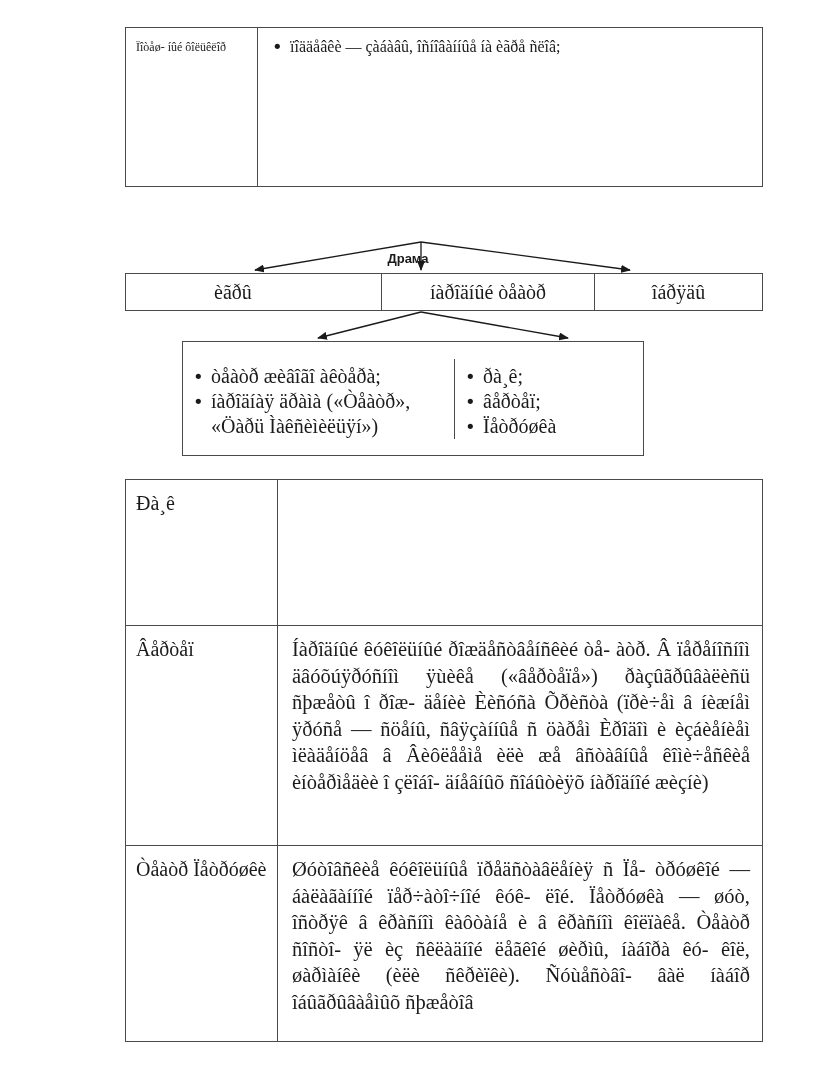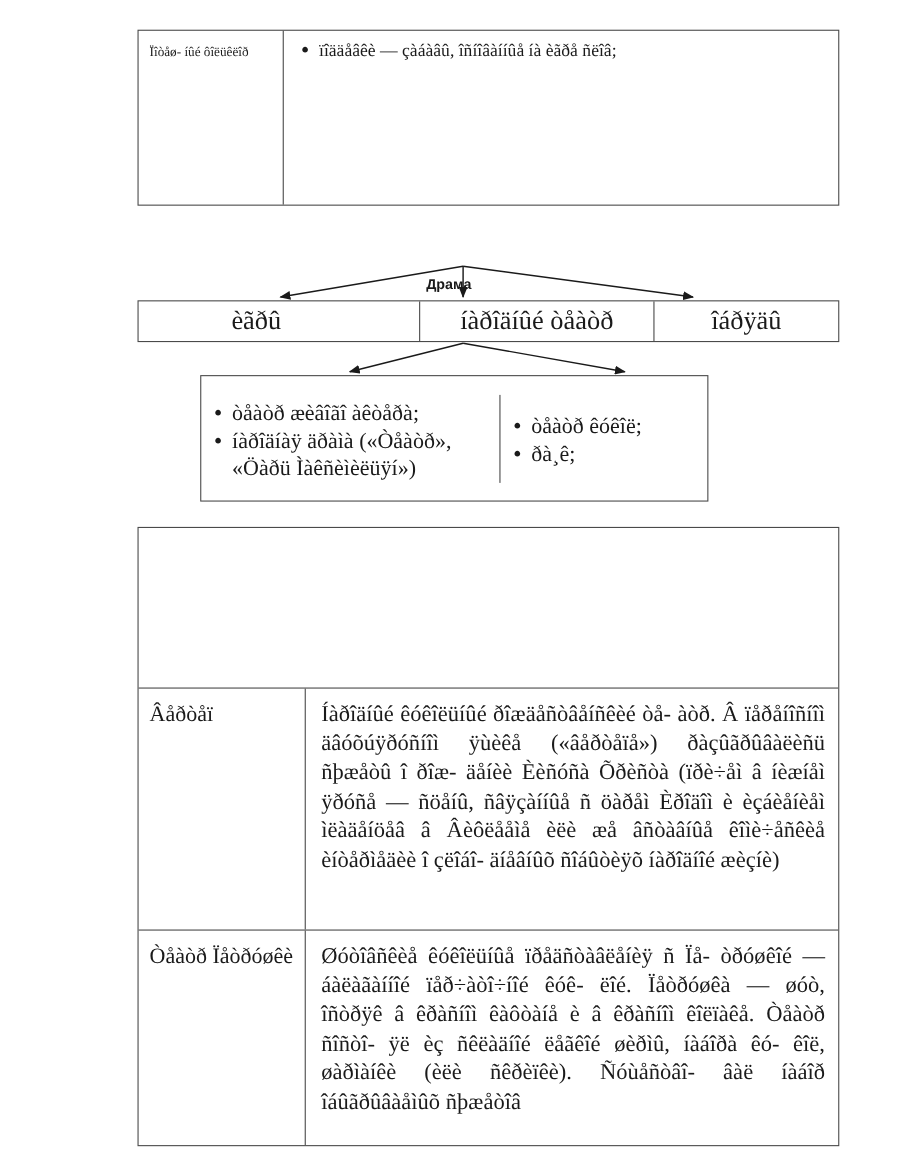--- a/index.html
+++ b/index.html
@@ -16,21 +16,21 @@
 
     ul.bullets { list-style: none; }
     ul.bullets li { position: relative; padding-left: 20px; text-align: justify; }
     ul.bullets li::before { content: "\2022"; position: absolute; left: 2px; top: 0; font-family: "DejaVu Sans", sans-serif; font-size: 18px; }
 
     
     #diagram-title { position: absolute; left: 0; width: 816px; top: 215px; text-align: center; font-family: "Liberation Sans", "DejaVu Sans", sans-serif; font-weight: bold; font-size: 13px; margin-top: 36px; }
     #arrows { position: absolute; left: 0; top: 0; width: 816px; height: 480px; pointer-events: none; }
 
     #row-boxes { position: absolute; left: 125px; top: 273px; width: 638px; height: 38px; border: 1.5px solid #4a4a4a; display: flex; }
-    #row-boxes .box { height: 100%; display: flex; align-items: center; justify-content: center; font-size: 24px; }
+    #row-boxes .box { height: 100%; display: flex; align-items: center; justify-content: center; font-size: 20px; }
     #row-boxes .box + .box { border-left: 1.5px solid #4a4a4a; }
     #box-0 { width: 214px; }
     #box-1 { width: 213px; margin-left: 41px; }
     #box-2 { flex: 1; }
 
     #sub-box { position: absolute; left: 182px; top: 341px; width: 462px; height: 115px; border: 1.5px solid #4a4a4a; display: flex; align-items: center; }
     #sub-box .col { padding: 5px 6px 0 8px; font-size: 20px; line-height: 25px; }
     #sub-left { width: 272px; border-right: 1.5px solid #4a4a4a; }
     #sub-right { flex: 1; }
     #sub-box ul.bullets li { text-align: left; }
@@ -82,28 +82,30 @@
 
 <div id="sub-box">
   <div class="col" id="sub-left">
     <ul class="bullets">
       <li>òåàòð æèâîãî àêòåðà;</li>
       <li>íàðîäíàÿ äðàìà («Òåàòð», «Öàðü Ìàêñèìèëüÿí»)</li>
     </ul>
   </div>
   <div class="col" id="sub-right">
     <ul class="bullets">
-      <li>òåàòð êóêîë;</li>
       <li>ðà¸ê;</li>
+      <li>âåðòåï;</li>
+      <li>Ïåòðóøêà</li>
     </ul>
   </div>
 </div>
 
 <div class="tbl" id="t2">
   <div class="row" id="r0">
+    <div class="k">Ðà¸ê</div>
   </div>
   <div class="row" id="r1">
     <div class="k">Âåðòåï</div>
     <div class="v">Íàðîäíûé êóêîëüíûé ðîæäåñòâåíñêèé òå- àòð. Â ïåðåíîñíîì äâóõúÿðóñíîì ÿùèêå («âåðòåïå») ðàçûãðûâàëèñü ñþæåòû î ðîæ- äåíèè Èèñóñà Õðèñòà (ïðè÷åì â íèæíåì ÿðóñå — ñöåíû, ñâÿçàííûå ñ öàðåì Èðîäîì è èçáèåíèåì ìëàäåíöåâ â Âèôëååìå èëè æå âñòàâíûå êîìè÷åñêèå èíòåðìåäèè î çëîáî- äíåâíûõ ñîáûòèÿõ íàðîäíîé æèçíè)</div>
   </div>
   <div class="row" id="r2">
     <div class="k">Òåàòð Ïåòðóøêè</div>
     <div class="v">Øóòîâñêèå êóêîëüíûå ïðåäñòàâëåíèÿ ñ Ïå- òðóøêîé — áàëàãàííîé ïåð÷àòî÷íîé êóê- ëîé. Ïåòðóøêà — øóò, îñòðÿê â êðàñíîì êàôòàíå è â êðàñíîì êîëïàêå. Òåàòð ñîñòî- ÿë èç ñêëàäíîé ëåãêîé øèðìû, íàáîðà êó- êîë, øàðìàíêè (èëè ñêðèïêè). Ñóùåñòâî- âàë íàáîð îáûãðûâàåìûõ ñþæåòîâ</div>
   </div>
 </div>

